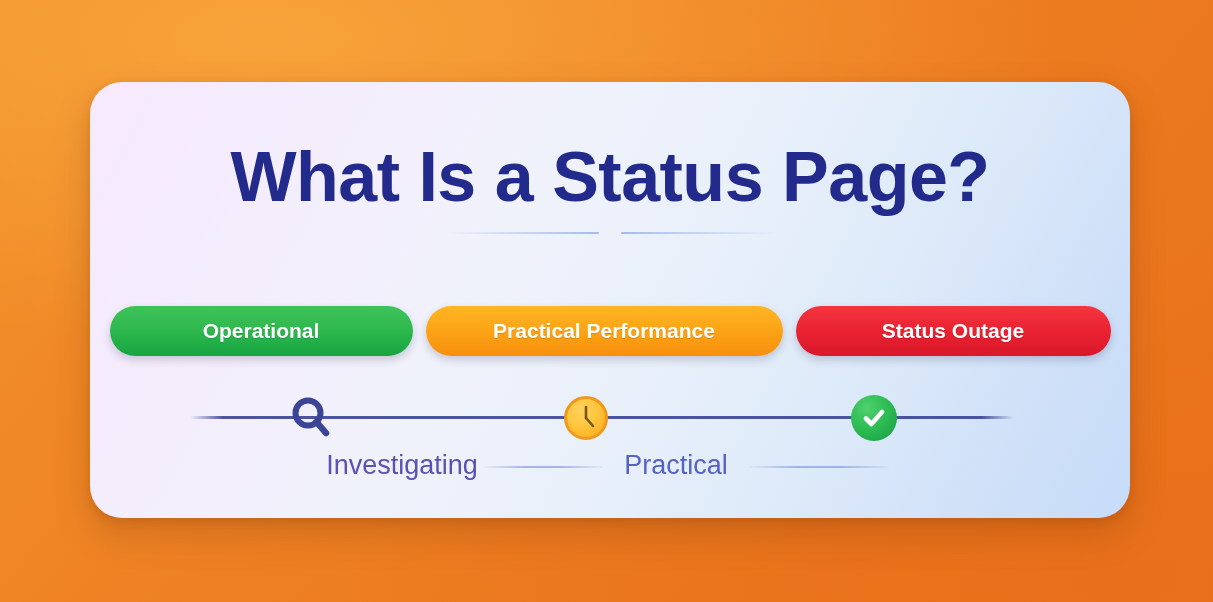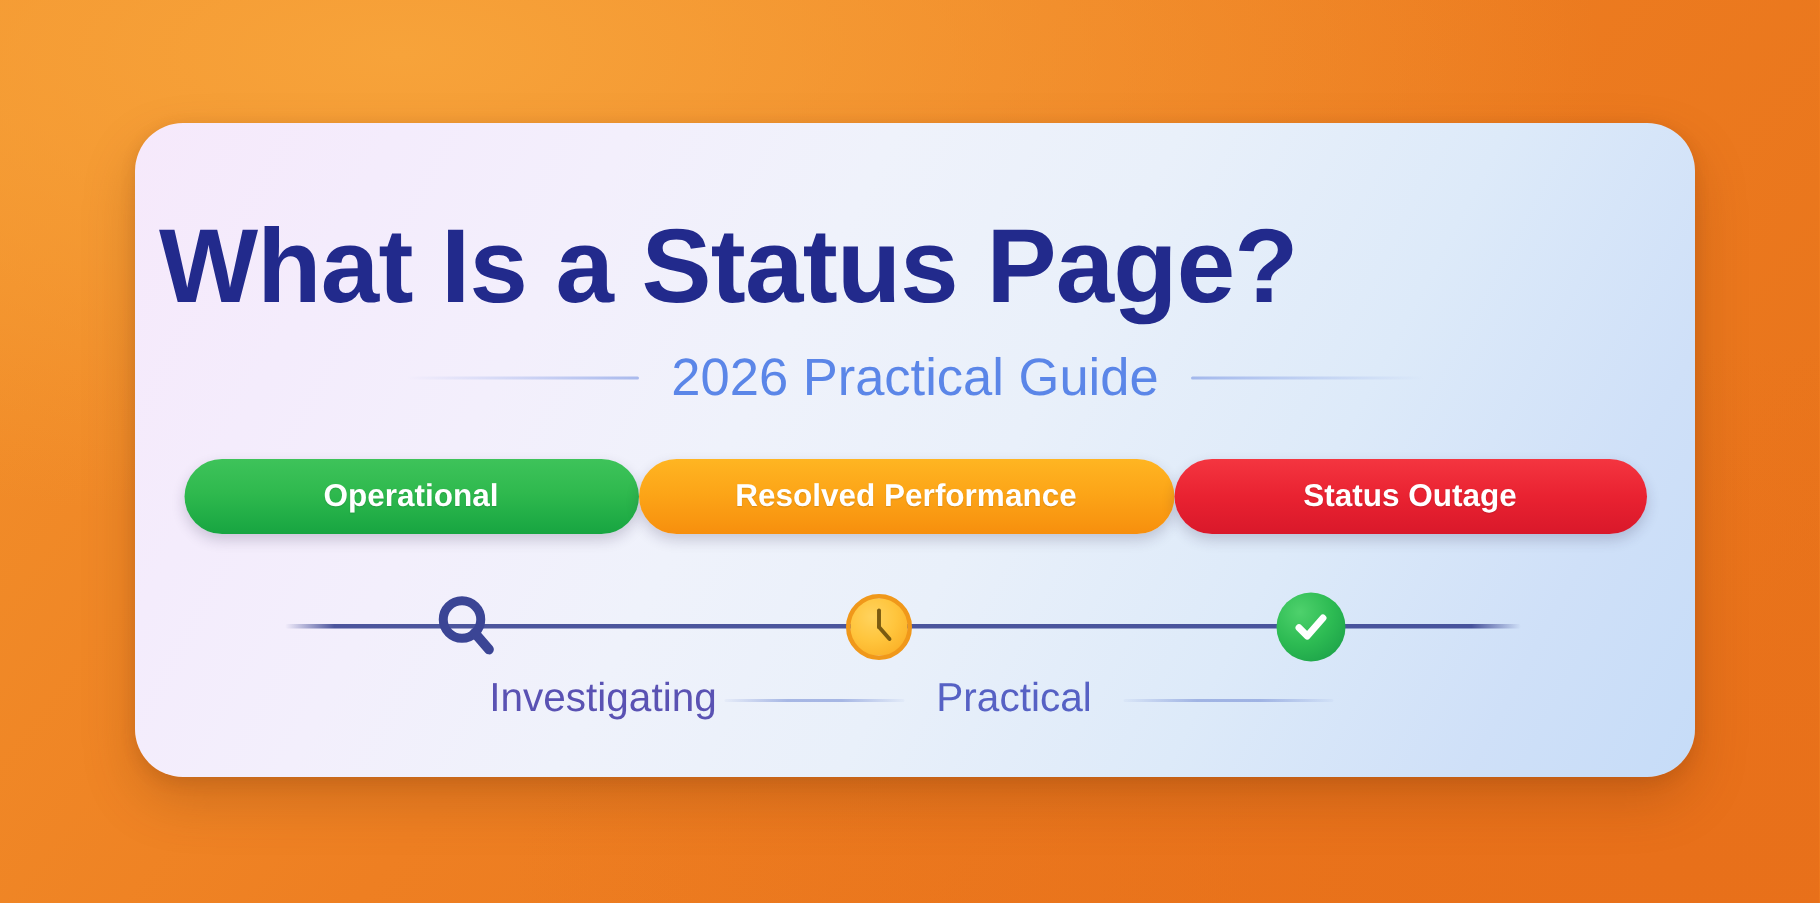--- a/index.html
+++ b/index.html
@@ -44,24 +44,24 @@
         #c6dcf8 100%);
     box-shadow:
       0 16px 34px rgba(120, 55, 10, 0.26),
       0 3px 10px rgba(120, 55, 10, 0.16);
     overflow: hidden;
   }
 
   
   #title {
     position: absolute;
-    left: 16px;
+    left: 0;
     top: 55px;
     width: 100%;
-    text-align: left;
+    text-align: center;
     font-size: 70px;
     font-weight: bold;
     letter-spacing: -0.5px;
     color: #222a8c;
     white-space: nowrap;
   }
 
   
   #subtitle-row {
     position: absolute;
@@ -93,20 +93,21 @@
 
   
   #pill-row {
     position: absolute;
     left: 0;
     top: 224px;
     width: 100%;
     display: flex;
     align-items: center;
     justify-content: center;
+    gap: 13px;
   }
   .pill {
     height: 50px;
     border-radius: 25px;
     display: flex;
     align-items: center;
     justify-content: center;
     color: #ffffff;
     font-size: 21px;
     font-weight: bold;
@@ -219,30 +220,29 @@
 <body>
 
 <div id="stage">
 
   <div id="card">
 
     <div id="title">What Is a Status Page?</div>
 
     <div id="subtitle-row">
       <span class="sub-rule left"></span>
-      <span id="subtitle">2026 Practical Guide</span>
       <span class="sub-rule right"></span>
     </div>
 
     <div id="pill-row">
       <div class="pill operational">
         <span>Operational</span>
       </div>
       <div class="pill degraded">
-        <span>Resolved Performance</span>
+        <span>Practical Performance</span>
       </div>
       <div class="pill outage">
         <span>Status Outage</span>
       </div>
     </div>
 
     <div id="timeline">
       <div id="rail"></div>
 
       <div class="node n1">

